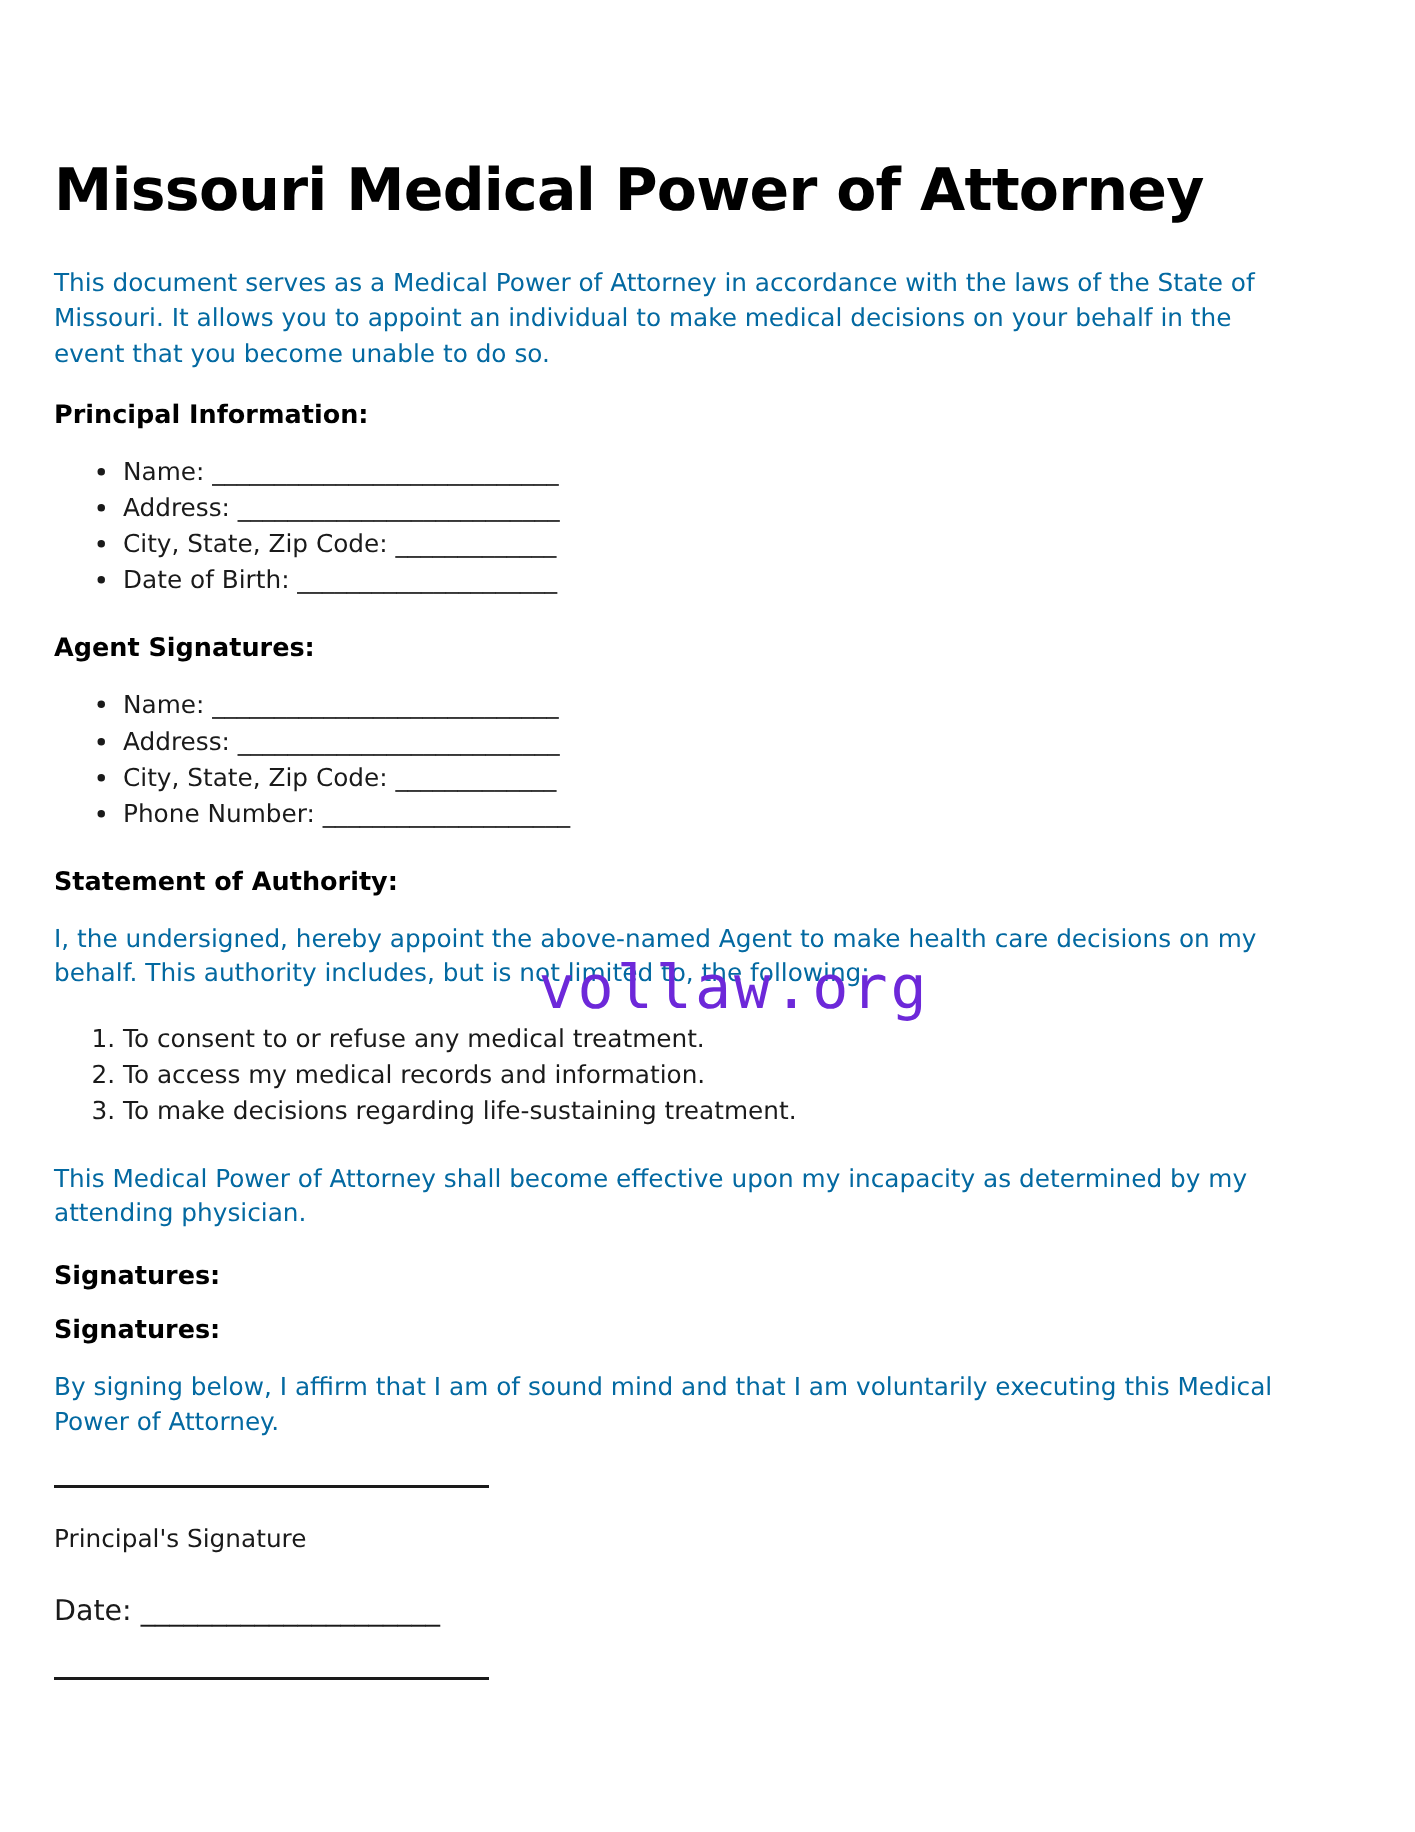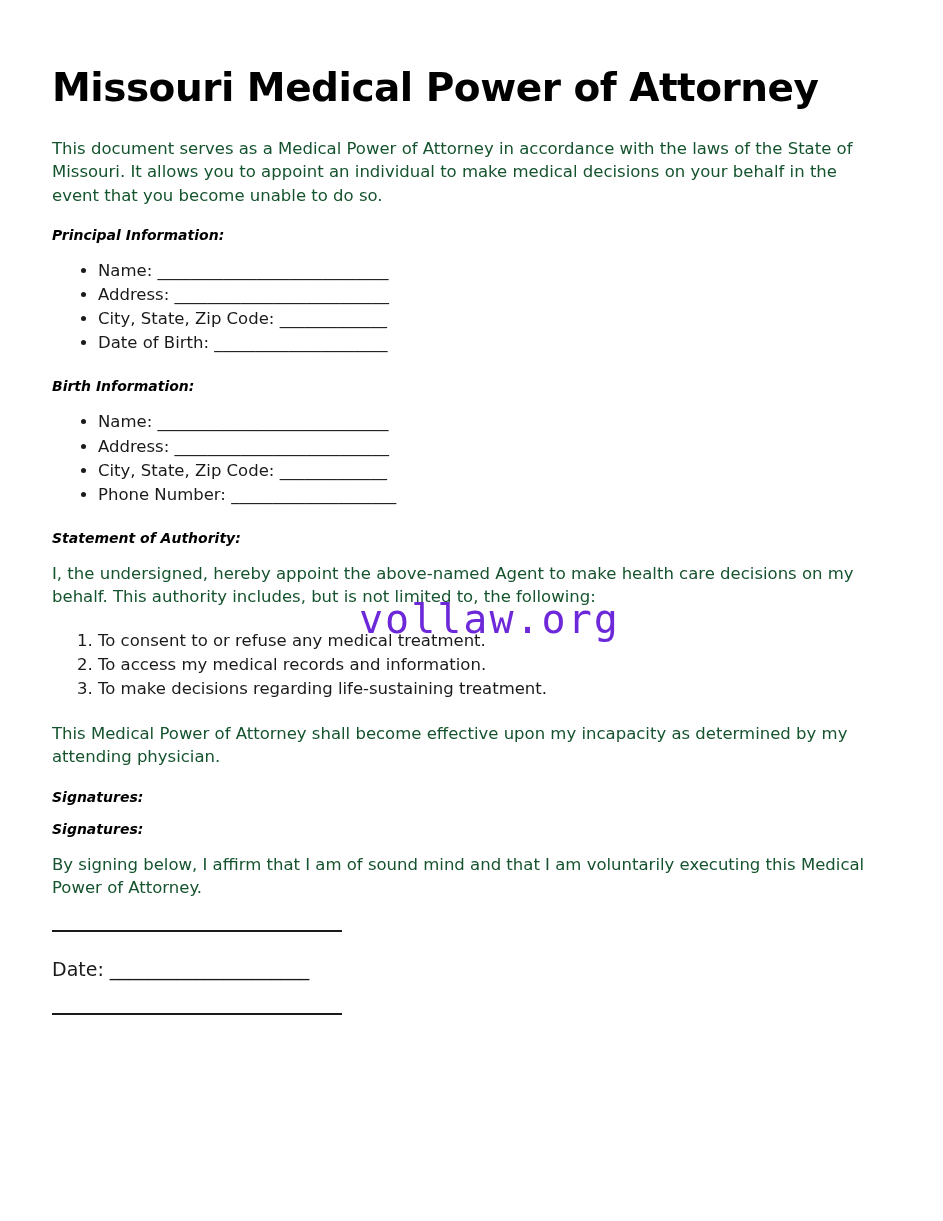--- a/index.html
+++ b/index.html
@@ -14,46 +14,46 @@
     font-family: "DejaVu Sans", "Liberation Sans", sans-serif;
     color: #1a1a1a;
     position: relative;
   }
 
   .page {
     position: relative;
     width: 943px;
     height: 999px;
     box-sizing: border-box;
-    padding: 52px 60px 0 52px;
+    padding: 52px 60px 0 36px;
+    margin-top: 40px;
   }
 
   .doc-title {
     font-size: 39px;
     font-weight: bold;
     letter-spacing: -0.5px;
     line-height: 1.15;
     margin: 14px 0 26px 0;
     color: #000000;
   }
 
   .para {
     font-size: 16.5px;
     line-height: 1.42;
     margin: 0 0 20px 0;
     max-width: 832px;
-    color: #14532d;
+    color: #0369a1;
   }
 
   .section-heading {
-    font-size: 14px;
+    font-size: 17px;
     font-weight: bold;
     margin: 0 0 16px 0;
     color: #000000;
-    font-style: italic;
   }
 
   ul.field-list {
     list-style: disc;
     margin: 0 0 24px 0;
     padding-left: 46px;
   }
   ul.field-list li {
     font-size: 16.5px;
     line-height: 1.40;
@@ -115,21 +115,21 @@
 
   <h2 class="section-heading">Principal Information:</h2>
 
   <ul class="field-list">
     <li>Name: ____________________________</li>
     <li>Address: __________________________</li>
     <li>City, State, Zip Code: _____________</li>
     <li>Date of Birth: _____________________</li>
   </ul>
 
-  <h2 class="section-heading">Birth Information:</h2>
+  <h2 class="section-heading">Agent Signatures:</h2>
 
   <ul class="field-list">
     <li>Name: ____________________________</li>
     <li>Address: __________________________</li>
     <li>City, State, Zip Code: _____________</li>
     <li>Phone Number: ____________________</li>
   </ul>
 
   <h2 class="section-heading">Statement of Authority:</h2>
 
@@ -146,20 +146,21 @@
 
   <h2 class="section-heading">Signatures:</h2>
 
 
   <h2 class="section-heading">Signatures:</h2>
 
   <p class="para">By signing below, I affirm that I am of sound mind and that I am voluntarily executing this Medical Power of Attorney.</p>
 
   <hr class="sig-rule">
 
+  <p class="sig-label">Principal's Signature</p>
 
   <p class="date-line">Date: _____________________</p>
 
   <hr class="sig-rule">
 
   <div class="watermark">vollaw.org</div>
 
 </div>
 
 </body></html>

